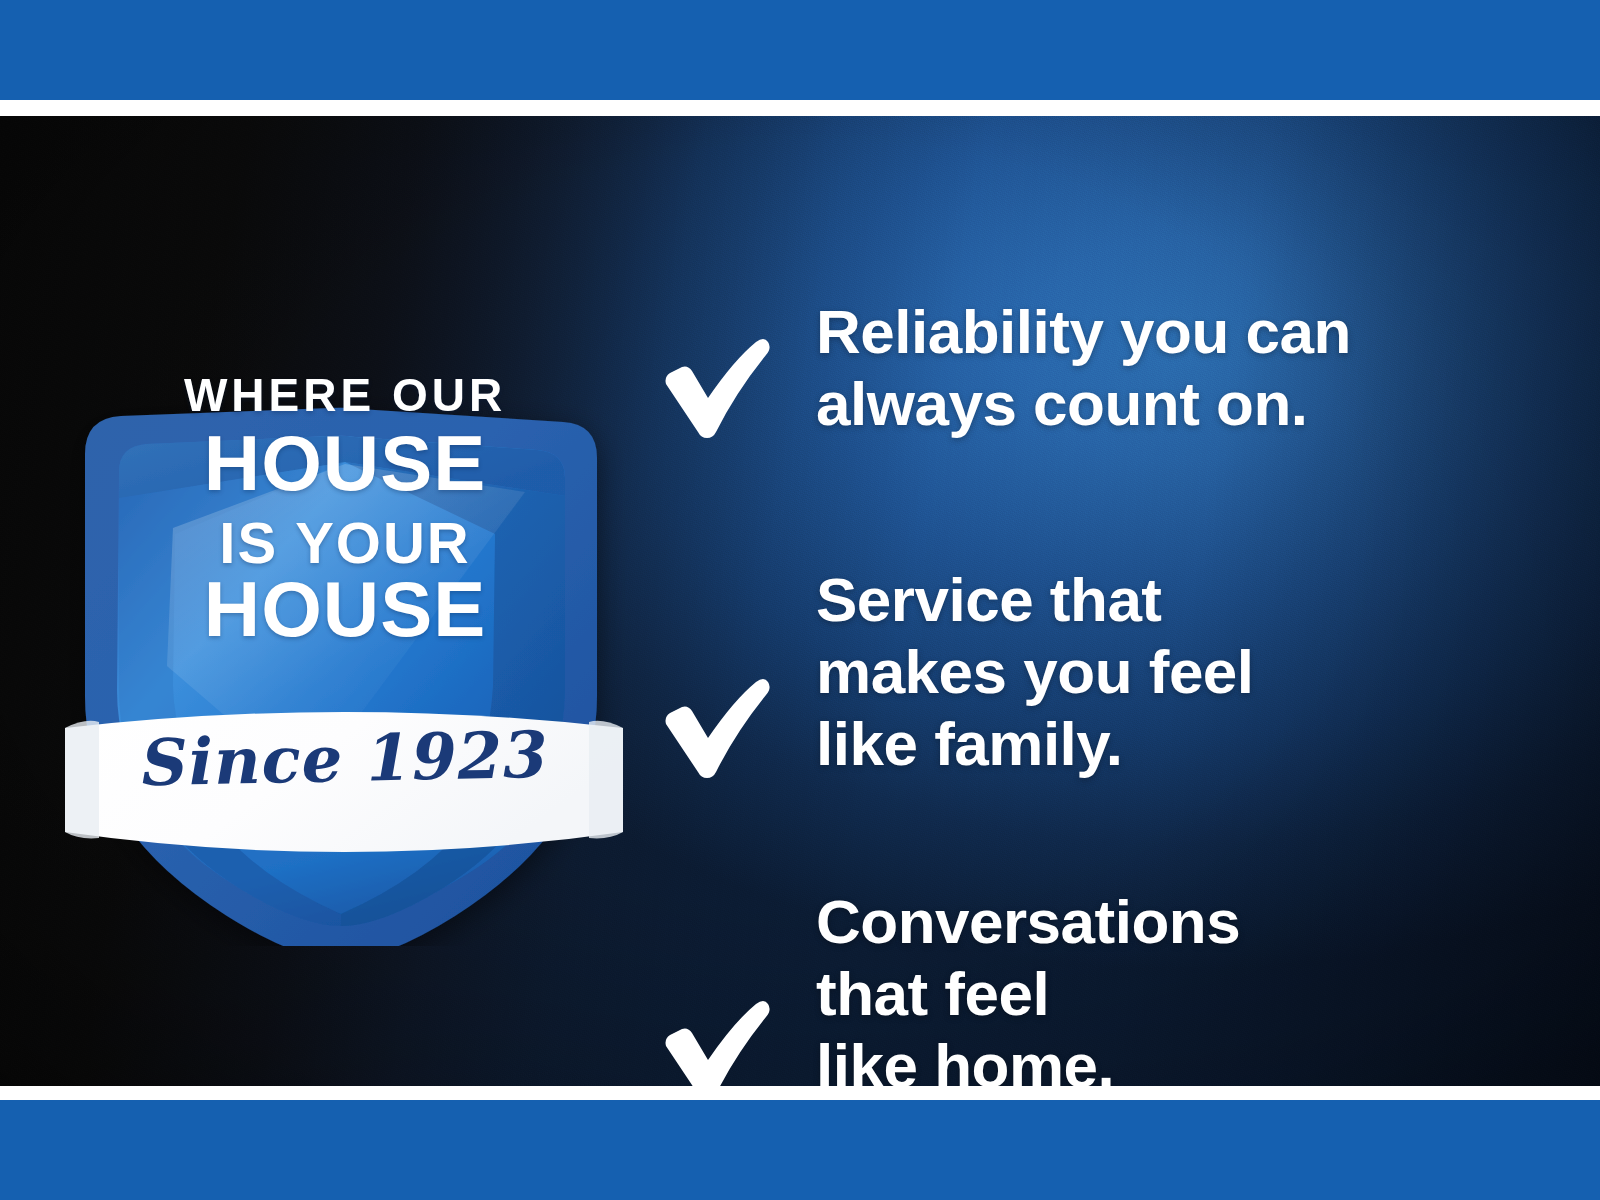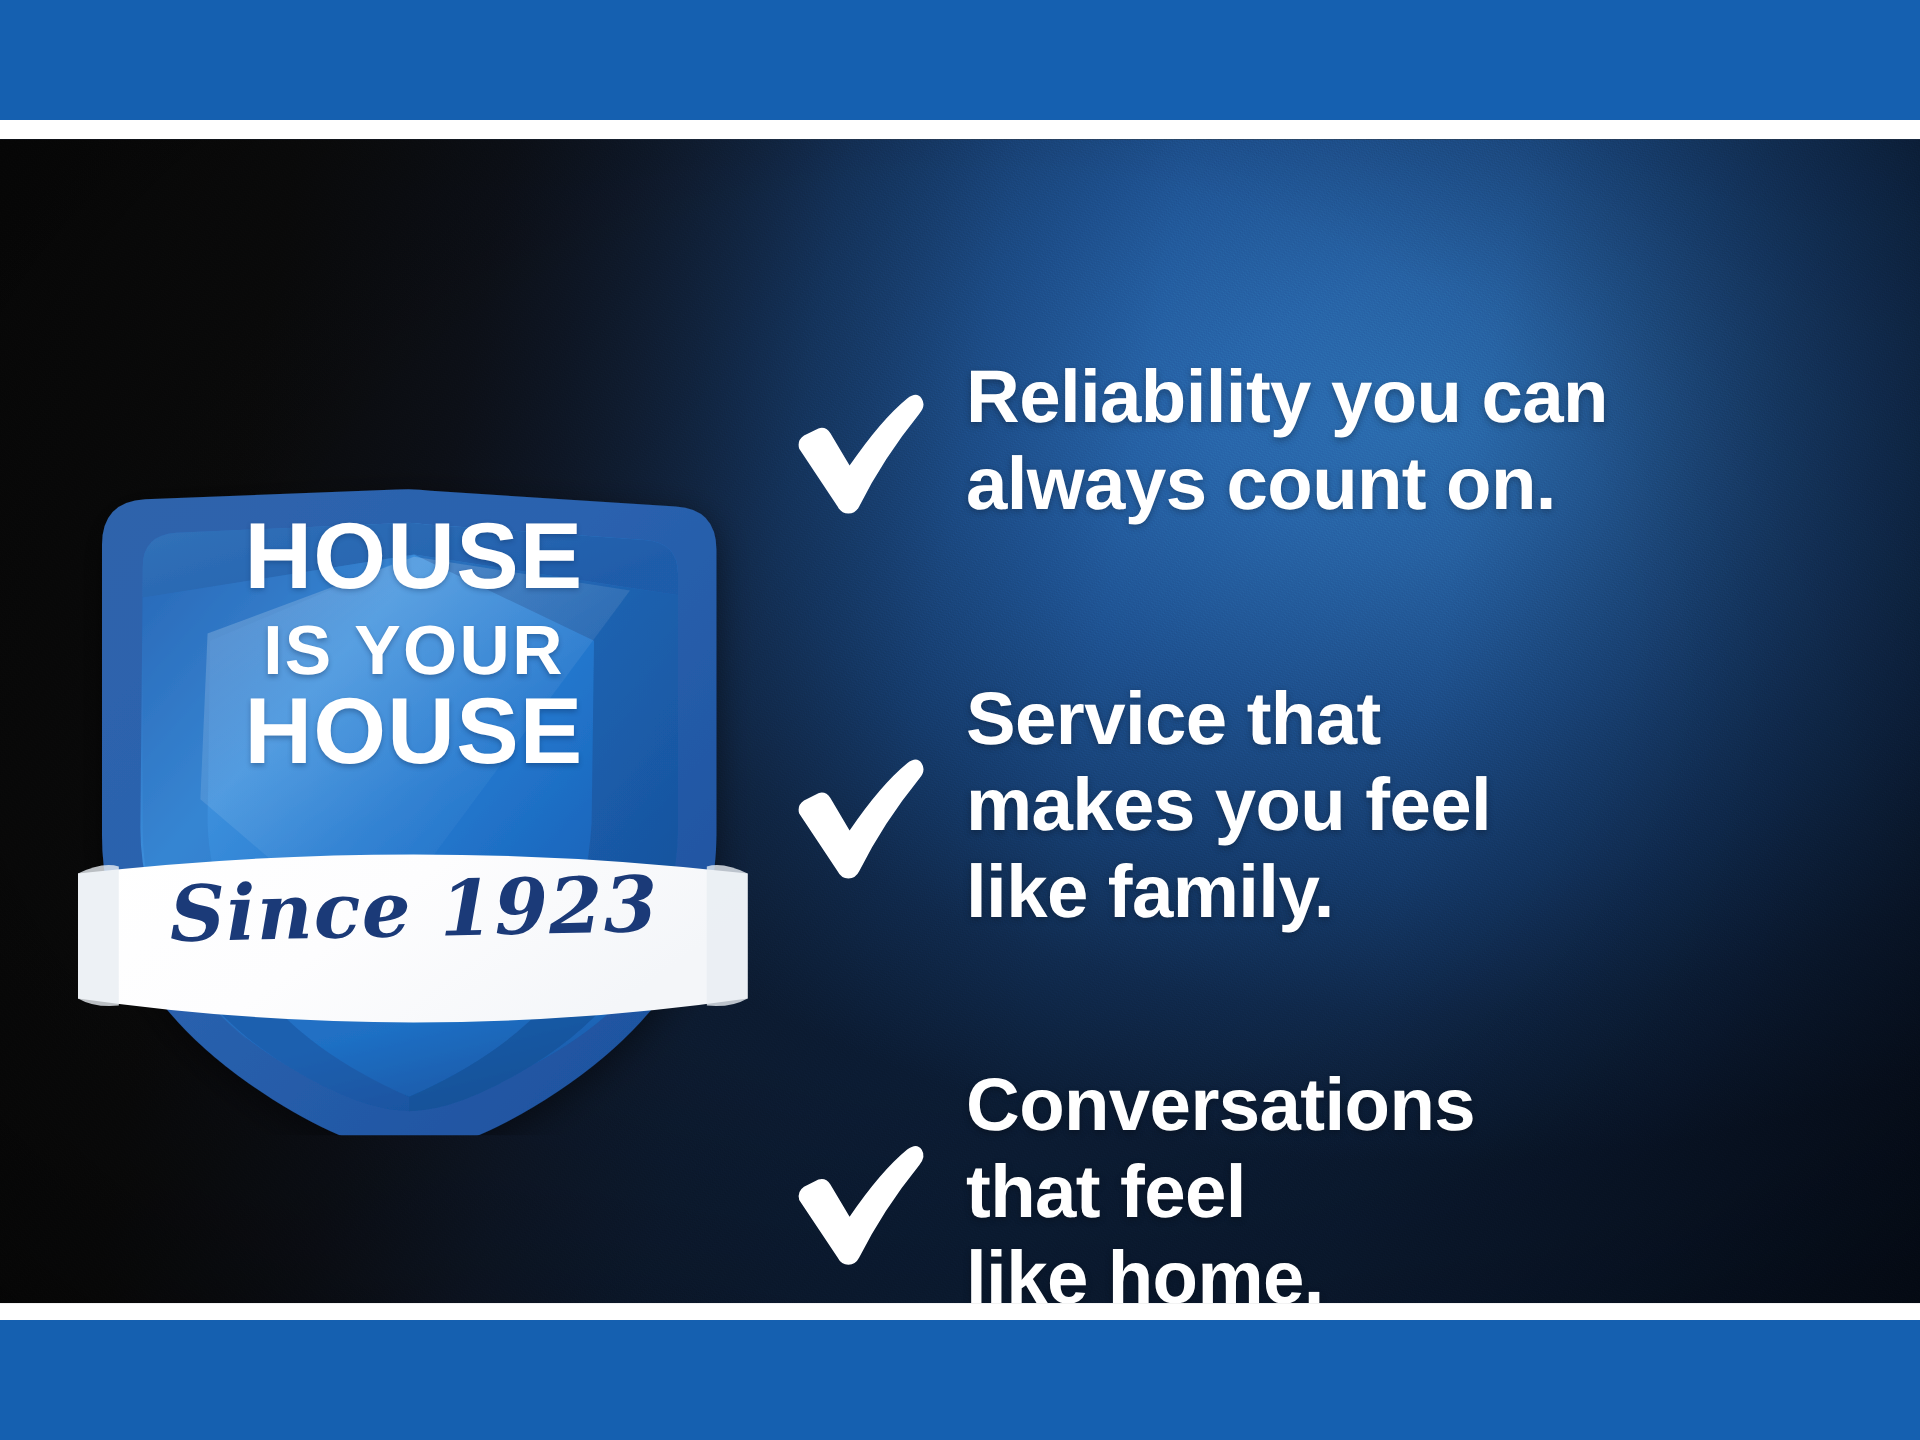--- a/index.html
+++ b/index.html
@@ -129,22 +129,22 @@
   
   .bullets {
     position:absolute;
     left:660px; top:156px;
     width:880px; height:880px;
   }
   .bullet {
     position:absolute;
     left:0; width:880px;
     display:flex;
-    align-items:center;
-    gap:13px;
+    align-items:flex-end;
+    gap:24px;
   }
   .b1 { top:24px; }
   .b2 { top:292px; }
   .b3 { top:614px; }
 
   .check {
     flex:0 0 auto;
     width:132px;
     padding-top:20px;
   }
@@ -275,20 +275,21 @@
           <path d="M 10 462
                    Q 290 430 568 462
                    L 568 566
                    Q 290 606 10 566 Z" fill="url(#gRibbon)"></path>
           <path d="M 10 462 Q 30 452 44 456 L 44 572 Q 24 574 10 566 Z" fill="#E9EDF3" opacity=".8"></path>
           <path d="M 568 462 Q 548 452 534 456 L 534 572 Q 554 574 568 566 Z" fill="#E9EDF3" opacity=".8"></path>
         </g>
       </svg>
 
       <div class="badge-text">
+        <div class="bt-line bt-1">Where Our</div>
         <div class="bt-line bt-2">House</div>
         <div class="bt-line bt-3">Is Your</div>
         <div class="bt-line bt-4">House</div>
         <div class="bt-since">Since 1923</div>
       </div>
     </div>
 
     <div class="bullets">
 
       <div class="bullet b1">

